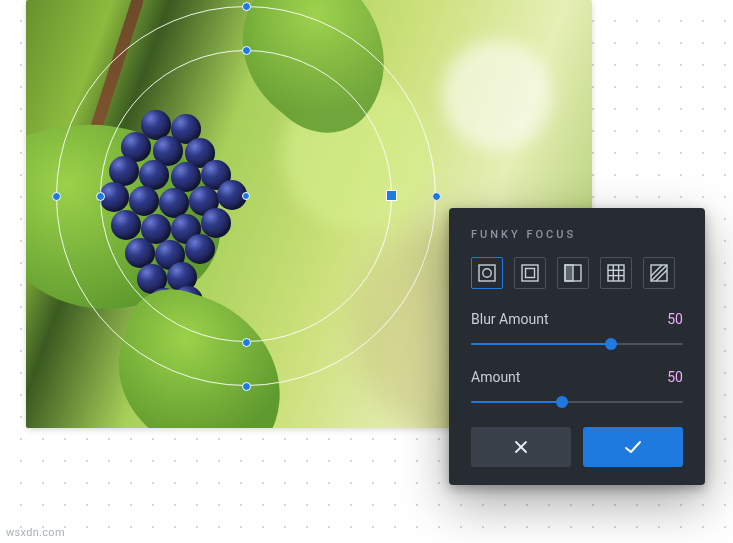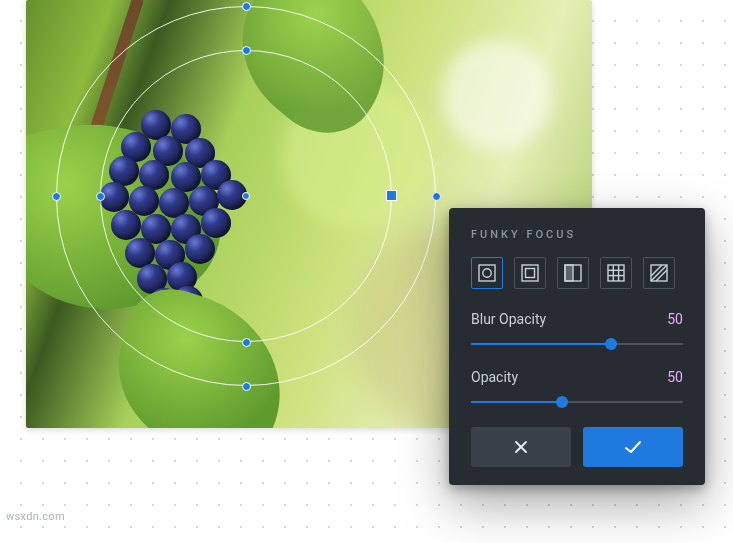--- a/index.html
+++ b/index.html
@@ -149,21 +149,21 @@
     display:flex;gap:12px;margin-top:6px;
   }
   .btn {
     flex:1;height:40px;border-radius:3px;display:flex;align-items:center;justify-content:center;
     cursor:pointer;
   }
   .btn-cancel { background:#3a414a; color:#e8edf2; }
   .btn-apply  { background:#1f7ae0; color:#fff; }
   .btn svg { display:block; }
   .watermark {
-    position:absolute;left:6px;bottom:20px;font-size:11px;color:#a9b2ba;letter-spacing:.3px;
+    position:absolute;left:6px;bottom:4px;font-size:11px;color:#a9b2ba;letter-spacing:.3px;
   }
 </style>
 </head>
 <body>
 
 <div class="dot-grid"></div>
 
 <div class="canvas">
   <div class="bokeh b2"></div>
   <div class="bokeh b1"></div>
@@ -253,33 +253,33 @@
           <rect x="1" y="1" width="16" height="16"></rect>
           <line x1="1" y1="17" x2="17" y2="1"></line>
           <line x1="1" y1="12" x2="12" y2="1"></line>
           <line x1="6" y1="17" x2="17" y2="6"></line>
         </svg>
     </div>
   </div>
 
   <div class="slider-row">
     <div class="slider-head">
-      <span>Blur Opacity</span>
+      <span>Blur Amount</span>
       <span class="val">50</span>
     </div>
     <div class="slider">
       <div class="track"></div>
       <div class="fill" style="width:66%"></div>
       <div class="thumb" style="left:66%"></div>
     </div>
   </div>
 
   <div class="slider-row">
     <div class="slider-head">
-      <span>Opacity</span>
+      <span>Amount</span>
       <span class="val">50</span>
     </div>
     <div class="slider">
       <div class="track"></div>
       <div class="fill" style="width:43%"></div>
       <div class="thumb" style="left:43%"></div>
     </div>
   </div>
 
   <div class="panel-actions">

